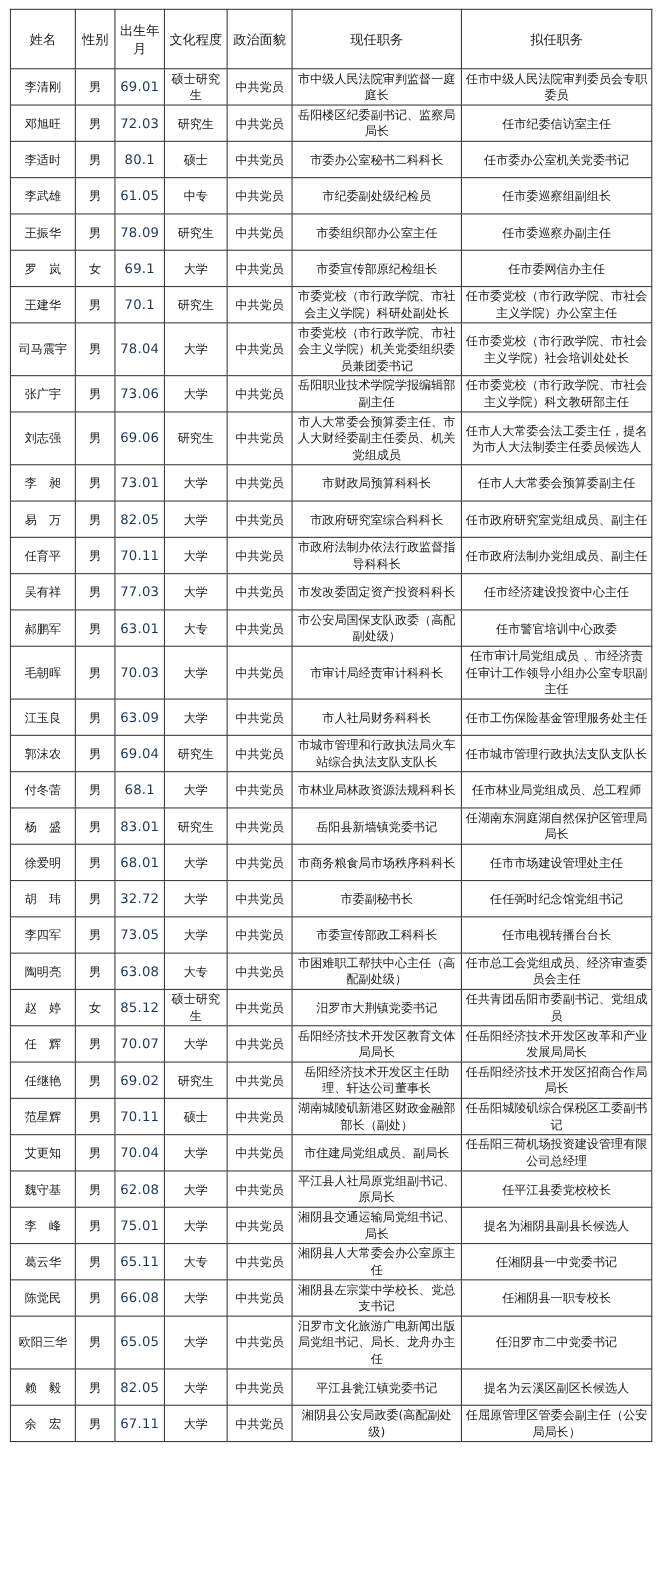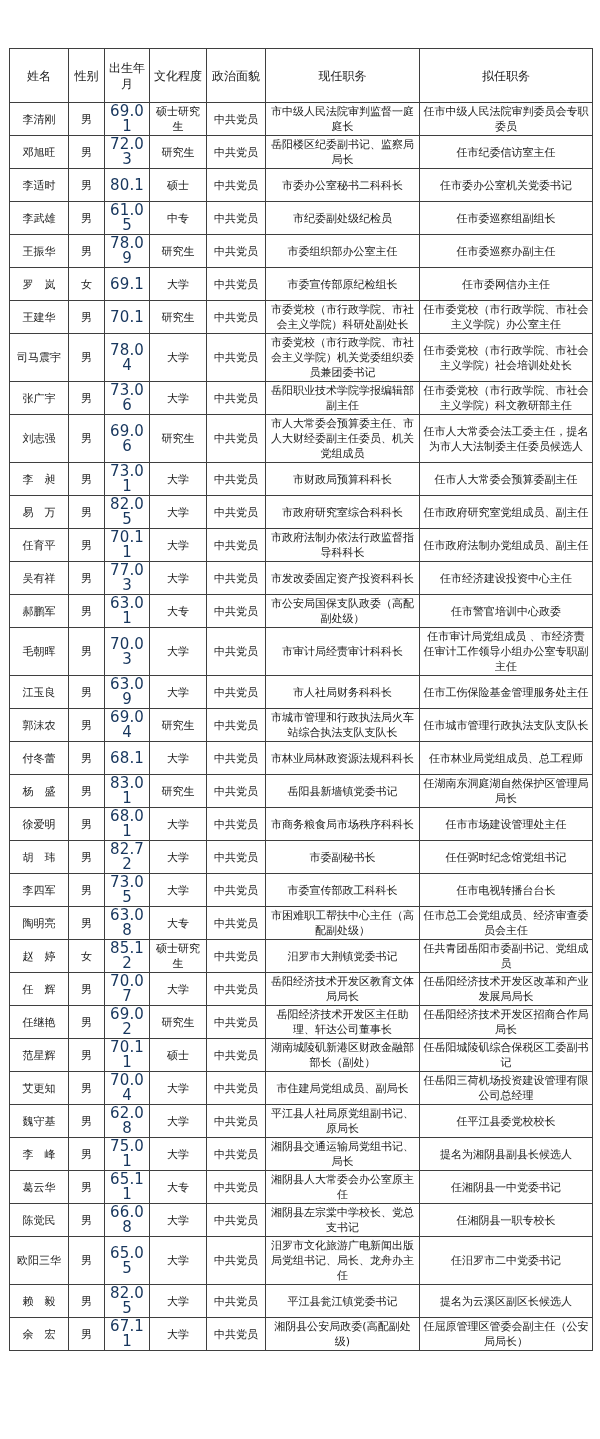--- a/index.html
+++ b/index.html
@@ -11,21 +11,20 @@
   *{box-sizing:border-box;}
   html,body{margin:0;padding:0;}
   body{
     width:600px;
     min-height:1439px;
     background:var(--bg);
     font-family:"DejaVu Sans","Liberation Sans",sans-serif;
   }
   .page{
     padding:8px 8px 8px 9px;
-    margin-top:40px;
   }
   table.roster{
     border-collapse:collapse;
     table-layout:fixed;
     width:583px;
     background:var(--bg);
   }
   .roster th,.roster td{
     border:1px solid var(--border);
     text-align:center;
@@ -42,21 +41,21 @@
     padding:2px;
   }
   .roster td{
     height:33px;
     font-size:11px;
     line-height:15px;
     padding:1px 2px;
   }
   .roster td.num{
     color:var(--num);
-    font-size:15px;
+    font-size:12px;
     letter-spacing:0.2px;
   }
   col.c-name{width:59px;}
   col.c-gender{width:36px;}
   col.c-birth{width:45px;}
   col.c-edu{width:57px;}
   col.c-party{width:59px;}
   col.c-current{width:154px;}
   col.c-proposed{width:173px;}
 </style>
@@ -271,21 +270,21 @@
     <td>男</td>
     <td class="num">68.01</td>
     <td>大学</td>
     <td>中共党员</td>
     <td>市商务粮食局市场秩序科科长</td>
     <td>任市市场建设管理处主任</td>
   </tr>
         <tr>
     <td>胡　玮</td>
     <td>男</td>
-    <td class="num">82.72</td>
+    <td class="num">32.72</td>
     <td>大学</td>
     <td>中共党员</td>
     <td>市委副秘书长</td>
     <td>任任弼时纪念馆党组书记</td>
   </tr>
         <tr>
     <td>李四军</td>
     <td>男</td>
     <td class="num">73.05</td>
     <td>大学</td>

